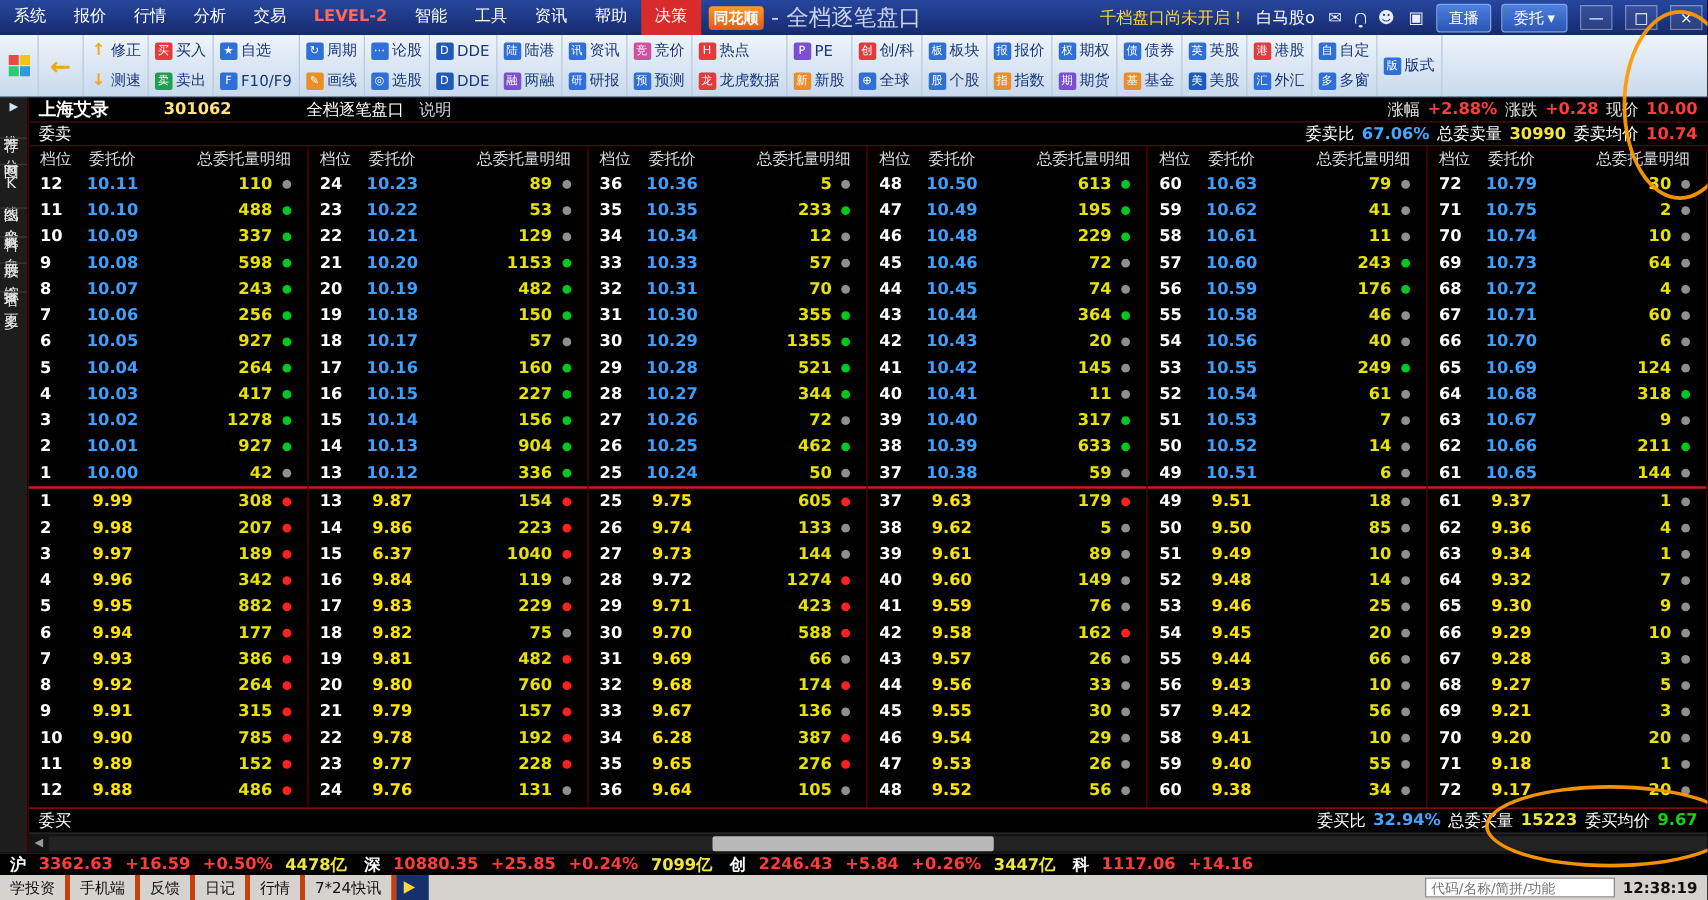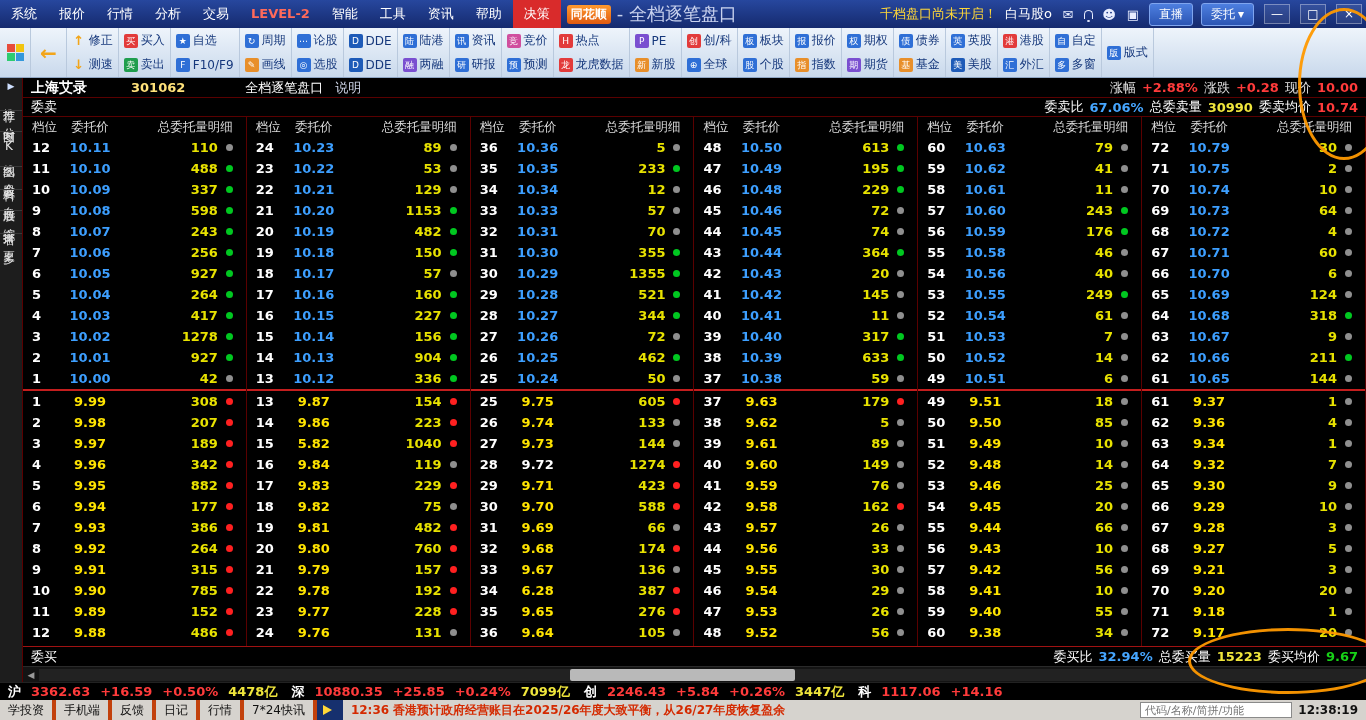--- a/index.html
+++ b/index.html
@@ -727,21 +727,21 @@
             <div class="book-row">
               <span class="c-lvl">14</span>
               <span class="c-price buy">9.86</span>
               <span class="c-vol">
                 <span class="vnum">223</span>
                 <span class="dot" style="background: rgb(255, 32, 32);"></span>
               </span>
             </div>
             <div class="book-row">
               <span class="c-lvl">15</span>
-              <span class="c-price buy">5.82</span>
+              <span class="c-price buy">6.37</span>
               <span class="c-vol">
                 <span class="vnum">1040</span>
                 <span class="dot" style="background: rgb(255, 32, 32);"></span>
               </span>
             </div>
             <div class="book-row">
               <span class="c-lvl">16</span>
               <span class="c-price buy">9.84</span>
               <span class="c-vol">
                 <span class="vnum">119</span>
@@ -1671,23 +1671,20 @@
         <span class="st-link">学投资</span>
         <span class="st-link">手机端</span>
         <span class="st-link">反馈</span>
         <span class="st-link">日记</span>
         <span class="st-link">行情</span>
         <span class="st-link">7*24快讯</span>
       </span>
     <span class="mega-box">
         <span class="mega"></span>
       </span>
-    <span class="news">
-      <span class="t">12:36</span><span>香港预计政府经营账目在2025/26年度大致平衡，从26/27年度恢复盈余</span>
-    </span>
     <input class="code-input" placeholder="代码/名称/简拼/功能" style="">
     <span class="clock">12:38:19</span>
   </div>
 
   <div class="annotation anno-top"></div>
   <div class="annotation anno-bottom"></div>
 
 </div>
 
 </body></html>

